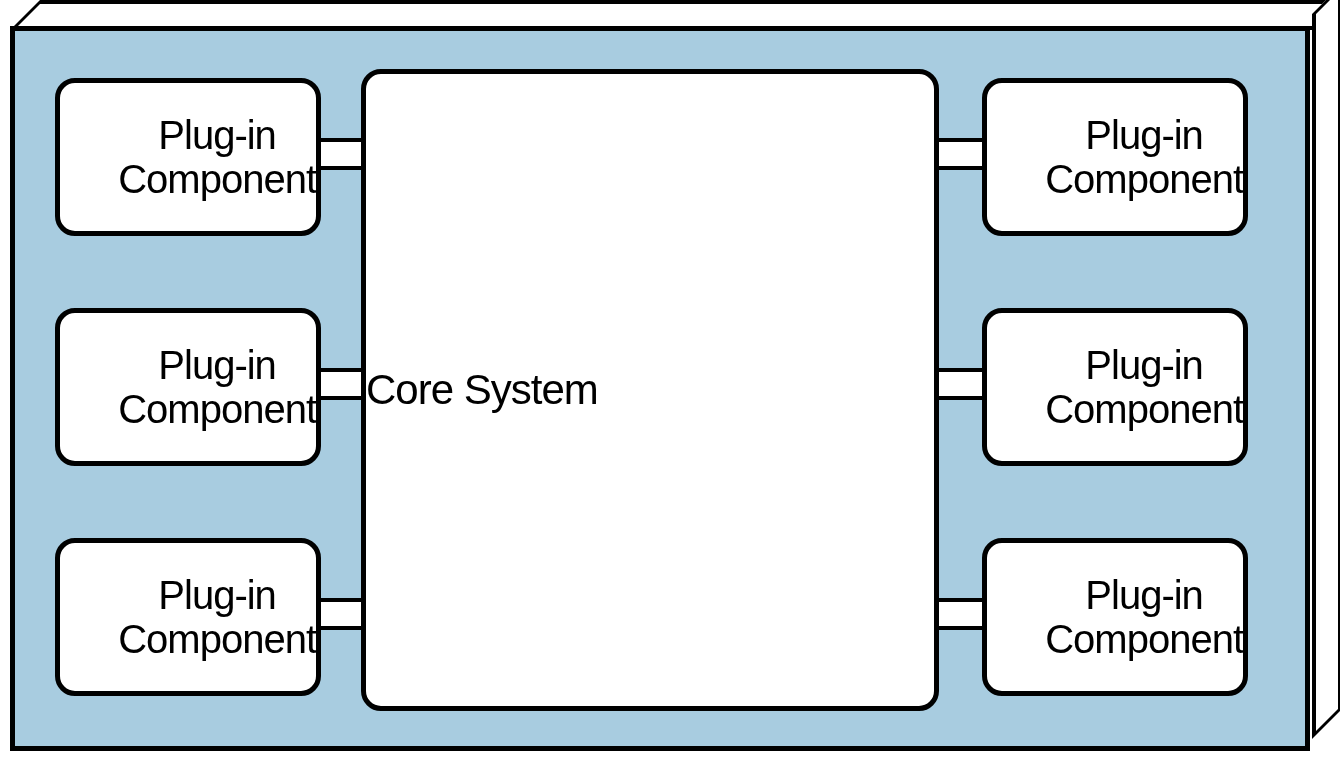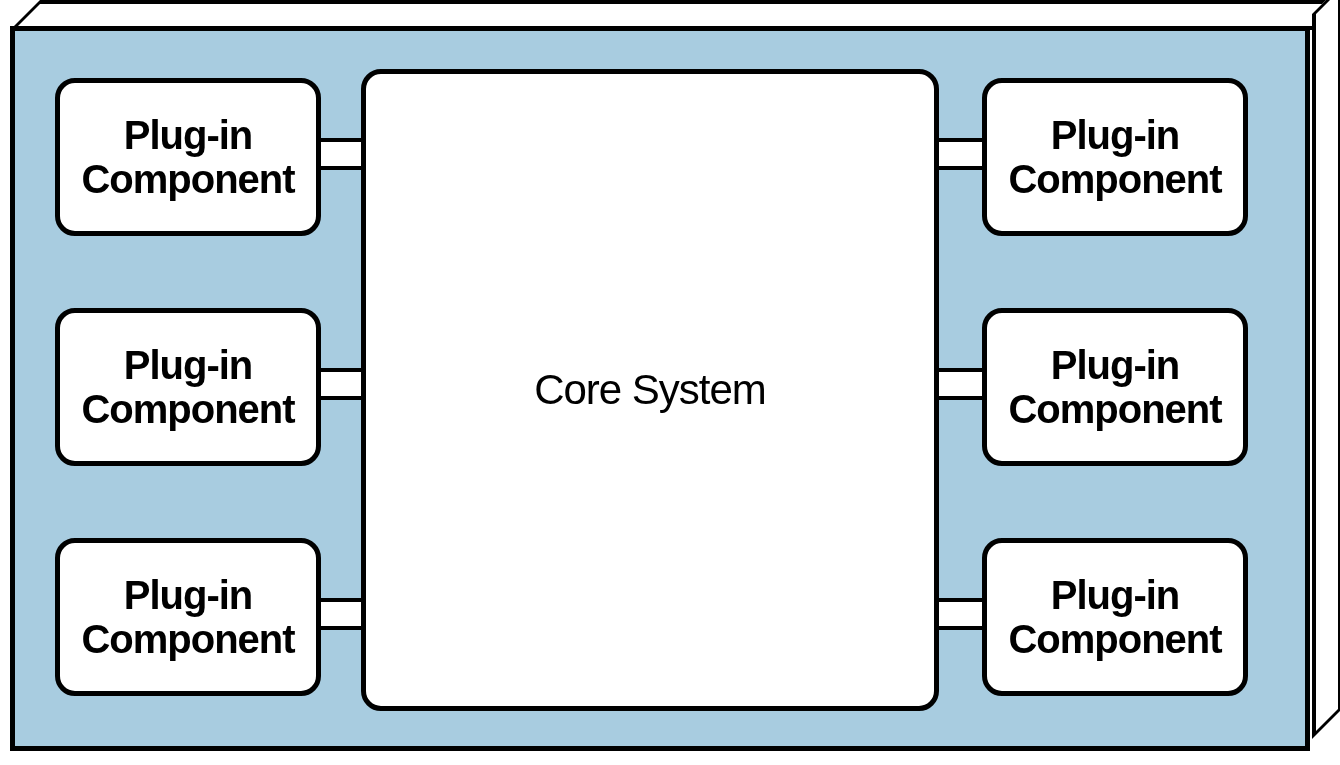--- a/index.html
+++ b/index.html
@@ -60,41 +60,40 @@
     position: absolute;
     top: 38px;
     left: 346px;
     width: 578px;
     height: 642px;
     background: white;
     border: 5px solid black;
     border-radius: 20px;
     display: flex;
     align-items: center;
-    justify-content: center;
+    justify-content: flex-start;
     z-index: 10;
   }
   .core-system-label {
     font-size: 42px;
     font-weight: normal;
     color: black;
     letter-spacing: -1px;
   }
   .plugin {
     position: absolute;
     width: 266px;
     height: 158px;
     background: white;
     border: 5px solid black;
     border-radius: 20px;
     display: flex;
     align-items: center;
-    justify-content: center;
+    justify-content: flex-end;
     z-index: 10;
-    font-weight: bold;
   }
   .plugin-label {
     font-size: 40px;
     line-height: 1.1;
     text-align: center;
     color: black;
     letter-spacing: -1px;
   }
   
   .pl1 { top: 47px; left: 40px; }

